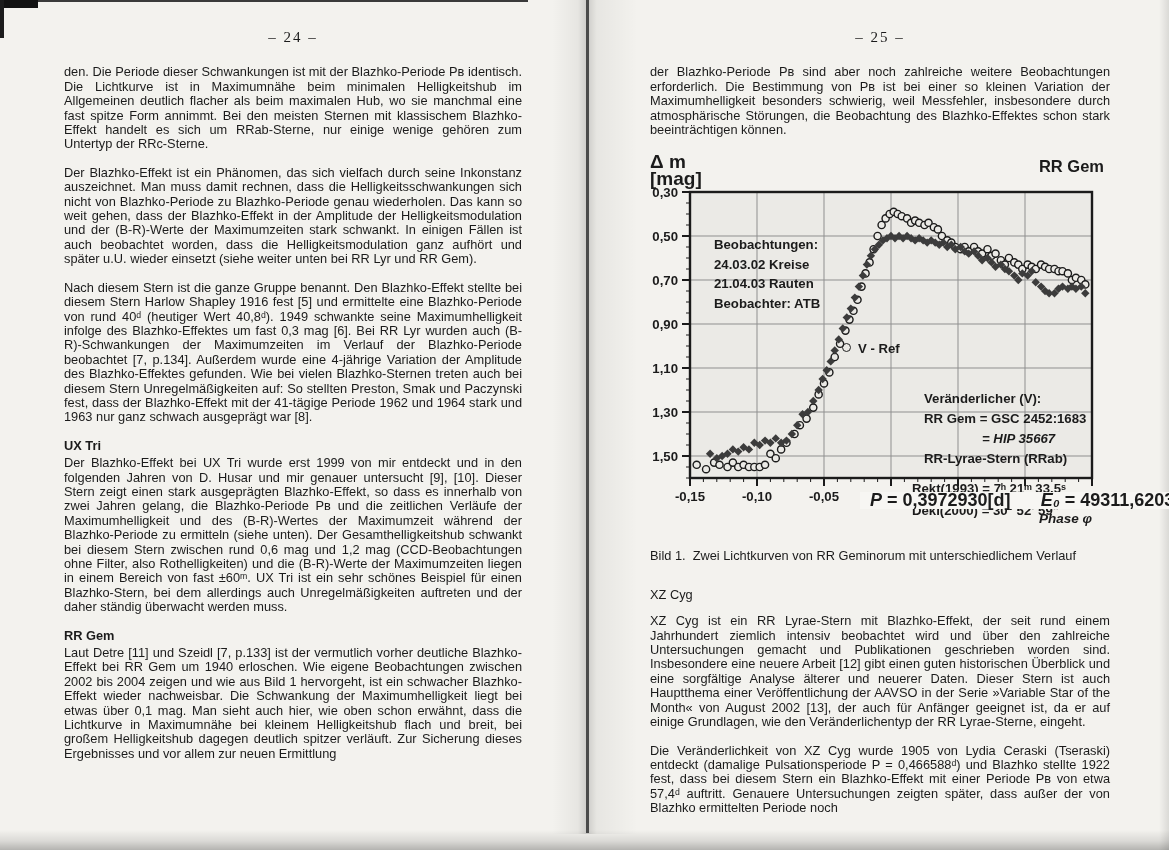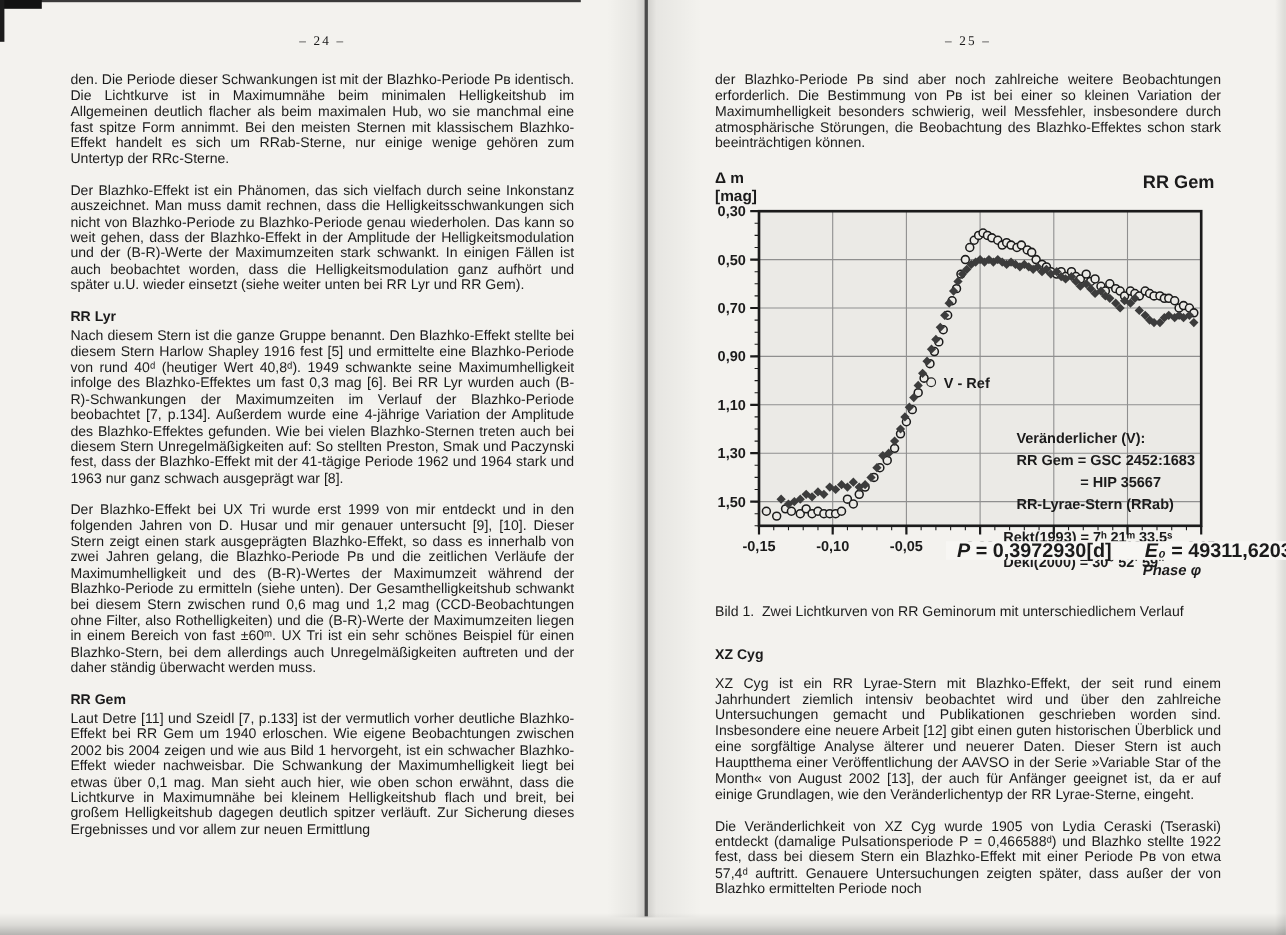--- a/index.html
+++ b/index.html
@@ -17,63 +17,63 @@
     background:linear-gradient(90deg,rgba(0,0,0,0) 0%,rgba(0,0,0,0.05) 30%,rgba(0,0,0,0.16) 41%,rgba(0,0,0,0.05) 52%,rgba(0,0,0,0) 100%);}
   .scan-gutter-line{position:absolute;top:0;left:586px;width:3px;height:833px;background:#4b4b4b;}
   .scan-bottomband{position:absolute;left:0;bottom:0;width:1169px;height:20px;
     background:linear-gradient(180deg,rgba(0,0,0,0) 0%,rgba(0,0,0,0.10) 55%,rgba(0,0,0,0.26) 100%);}
   .scan-rightedge{position:absolute;top:0;right:0;width:10px;height:850px;
     background:linear-gradient(270deg,rgba(0,0,0,0.10),rgba(0,0,0,0));}
   
   .col{position:absolute;top:0;font-size:12.8px;line-height:14.4px;text-align:justify;}
   .col-left{left:64px;width:458px;}
   .col-right{left:650px;width:460px;}
-  .pagenum{font-family:"Liberation Serif", serif;font-size:12px;letter-spacing:2px;
+  .pagenum{font-family:"Liberation Serif", serif;font-size:15px;letter-spacing:2px;
     text-align:center;padding-top:30px;margin-bottom:21px;}
   .para{margin:0 0 14px 0;}
   .head{font-weight:bold;text-align:left;margin:0 0 3px 0;}
   .sect-head{font-weight:bold;text-align:left;margin:26px 0 24px 0;}
   .gap-top{margin-top:13px;}
   
   .chart-wrap{position:relative;width:476px;height:392px;margin-left:-16px;margin-top:2px;}
-  .chart-ylab{position:absolute;left:16px;top:2px;font-weight:bold;font-size:14px;line-height:17px;text-align:left;}
+  .chart-ylab{position:absolute;left:16px;top:2px;font-weight:bold;font-size:19px;line-height:17px;text-align:left;}
   .chart-title{position:absolute;right:6px;top:8px;font-weight:bold;font-size:16.5px;}
   .chart-svg{position:absolute;left:0;top:36px;}
   .leg{position:absolute;font-weight:bold;font-size:13.2px;line-height:19.5px;text-align:left;}
   .leg-obs{left:80px;top:84px;}
   .leg-ref{left:80px;top:174px;line-height:20px;}
   .leg-vref{left:208px;top:188px;}
   .leg-vref .ring{display:inline-block;width:7px;height:7px;border:1.4px solid #222;border-radius:50%;
     background:transparent;margin-right:7px;vertical-align:1px;}
   .leg-var{left:290px;top:238px;line-height:20px;}
-  .leg-var .indent{padding-left:58px;}
+  .leg-var .indent{padding-left:58px;font-style:italic;}
   .leg-coord{left:278px;top:327px;line-height:22px;}
   .eph-strip{position:absolute;left:226px;top:341px;background:#f7f6f3;font-weight:bold;
     font-size:18px;white-space:pre;padding:1px 6px 1px 10px;text-align:left;}
   .eph-strip .sym{font-style:italic;}
   .caption{text-align:left;white-space:pre;margin:6px 0 0 0;font-size:12.8px;}
-  .xz-head{font-weight:bold;text-align:left;margin:24px 0 12px 0;}
+  .xz-head{font-weight:normal;text-align:left;margin:24px 0 12px 0;}
 </style>
 </head>
 <body>
 
 <div class="scan-gutter-shadow"></div>
 <div class="scan-gutter-line"></div>
 <div class="scan-topline"></div>
 <div class="scan-topcorner"></div>
 <div class="scan-leftedge"></div>
 <div class="scan-bottomband"></div>
 <div class="scan-rightedge"></div>
 
 <div class="col col-left">
   <div class="pagenum">–  24  –</div>
   <p class="para">den. Die Periode dieser Schwankungen ist mit der Blazhko-Periode Pʙ identisch. Die Lichtkurve ist in Maximumnähe beim minimalen Helligkeitshub im Allgemeinen deutlich flacher als beim maximalen Hub, wo sie manchmal eine fast spitze Form annimmt. Bei den meisten Sternen mit klassischem Blazhko-Effekt handelt es sich um RRab-Sterne, nur einige wenige gehören zum Untertyp der RRc-Sterne.</p>
   <p class="para">Der Blazhko-Effekt ist ein Phänomen, das sich vielfach durch seine Inkonstanz auszeichnet. Man muss damit rechnen, dass die Helligkeitsschwankungen sich nicht von Blazhko-Periode zu Blazhko-Periode genau wiederholen. Das kann so weit gehen, dass der Blazhko-Effekt in der Amplitude der Helligkeitsmodulation und der (B-R)-Werte der Maximumzeiten stark schwankt. In einigen Fällen ist auch beobachtet worden, dass die Helligkeitsmodulation ganz aufhört und später u.U. wieder einsetzt (siehe weiter unten bei RR Lyr und RR Gem).</p>
-  <div class="head">RR Lyr</div>
   <p class="para">Nach diesem Stern ist die ganze Gruppe benannt. Den Blazhko-Effekt stellte bei diesem Stern Harlow Shapley 1916 fest [5] und ermittelte eine Blazhko-Periode von rund 40ᵈ (heutiger Wert 40,8ᵈ). 1949 schwankte seine Maximumhelligkeit infolge des Blazhko-Effektes um fast 0,3 mag [6]. Bei RR Lyr wurden auch (B-R)-Schwankungen der Maximumzeiten im Verlauf der Blazhko-Periode beobachtet [7, p.134]. Außerdem wurde eine 4-jährige Variation der Amplitude des Blazhko-Effektes gefunden. Wie bei vielen Blazhko-Sternen treten auch bei diesem Stern Unregelmäßigkeiten auf: So stellten Preston, Smak und Paczynski fest, dass der Blazhko-Effekt mit der 41-tägige Periode 1962 und 1964 stark und 1963 nur ganz schwach ausgeprägt war [8].</p>
+  <div class="head gap-top">UX Tri</div>
   <p class="para">Der Blazhko-Effekt bei UX Tri wurde erst 1999 von mir entdeckt und in den folgenden Jahren von D. Husar und mir genauer untersucht [9], [10]. Dieser Stern zeigt einen stark ausgeprägten Blazhko-Effekt, so dass es innerhalb von zwei Jahren gelang, die Blazhko-Periode Pʙ und die zeitlichen Verläufe der Maximumhelligkeit und des (B-R)-Wertes der Maximumzeit während der Blazhko-Periode zu ermitteln (siehe unten). Der Gesamthelligkeitshub schwankt bei diesem Stern zwischen rund 0,6 mag und 1,2 mag (CCD-Beobachtungen ohne Filter, also Rothelligkeiten) und die (B-R)-Werte der Maximumzeiten liegen in einem Bereich von fast ±60ᵐ. UX Tri ist ein sehr schönes Beispiel für einen Blazhko-Stern, bei dem allerdings auch Unregelmäßigkeiten auftreten und der daher ständig überwacht werden muss.</p>
   <div class="head gap-top">RR Gem</div>
   <p class="para">Laut Detre [11] und Szeidl [7, p.133] ist der vermutlich vorher deutliche Blazhko-Effekt bei RR Gem um 1940 erloschen. Wie eigene Beobachtungen zwischen 2002 bis 2004 zeigen und wie aus Bild 1 hervorgeht, ist ein schwacher Blazhko-Effekt wieder nachweisbar. Die Schwankung der Maximumhelligkeit liegt bei etwas über 0,1 mag. Man sieht auch hier, wie oben schon erwähnt, dass die Lichtkurve in Maximumnähe bei kleinem Helligkeitshub flach und breit, bei großem Helligkeitshub dagegen deutlich spitzer verläuft. Zur Sicherung dieses Ergebnisses und vor allem zur neuen Ermittlung</p>
 </div>
 
 <div class="col col-right">
   <div class="pagenum">–  25  –</div>
   <p class="para">der Blazhko-Periode Pʙ sind aber noch zahlreiche weitere Beobachtungen erforderlich. Die Bestimmung von Pʙ ist bei einer so kleinen Variation der Maximumhelligkeit besonders schwierig, weil Messfehler, insbesondere durch atmosphärische Störungen, die Beobachtung des Blazhko-Effektes schon stark beeinträchtigen können.</p>
 
   <div class="chart-wrap">
@@ -343,20 +343,26 @@
         <path d="M 420.48 102 L 424.68 106.2 L 420.48 110.4 L 416.28000000000003 106.2 Z" fill="#3c3c3c"></path>
         <path d="M 424.50000000000006 97.59999999999998 L 428.70000000000005 101.79999999999998 L 424.50000000000006 105.99999999999999 L 420.30000000000007 101.79999999999998 Z" fill="#3c3c3c"></path>
         <path d="M 428.52000000000004 95.39999999999999 L 432.72 99.6 L 428.52000000000004 103.8 L 424.32000000000005 99.6 Z" fill="#3c3c3c"></path>
         <path d="M 433.88000000000005 97.59999999999998 L 438.08000000000004 101.79999999999998 L 433.88000000000005 105.99999999999999 L 429.68000000000006 101.79999999999998 Z" fill="#3c3c3c"></path>
         <path d="M 437.9000000000001 95.39999999999999 L 442.1000000000001 99.6 L 437.9000000000001 103.8 L 433.7000000000001 99.6 Z" fill="#3c3c3c"></path>
         <path d="M 441.9200000000001 97.59999999999998 L 446.12000000000006 101.79999999999998 L 441.9200000000001 105.99999999999999 L 437.7200000000001 101.79999999999998 Z" fill="#3c3c3c"></path>
         <path d="M 447.28 95.39999999999999 L 451.47999999999996 99.6 L 447.28 103.8 L 443.08 99.6 Z" fill="#3c3c3c"></path>
         <path d="M 451.29999999999995 102 L 455.49999999999994 106.2 L 451.29999999999995 110.4 L 447.09999999999997 106.2 Z" fill="#3c3c3c"></path>
       </svg>
 
+    <div class="leg leg-obs">
+      <div>Beobachtungen:</div>
+      <div>24.03.02 Kreise</div>
+      <div>21.04.03 Rauten</div>
+      <div>Beobachter: ATB</div>
+    </div>
     <div class="leg leg-vref">
       <span class="ring"></span><span>V - Ref</span>
     </div>
     <div class="leg leg-var">
       <div>Veränderlicher (V):</div>
       <div>RR Gem = GSC 2452:1683</div>
       <div class="indent">= HIP 35667</div>
       <div>RR-Lyrae-Stern (RRab)</div>
     </div>
     <div class="leg leg-coord">

